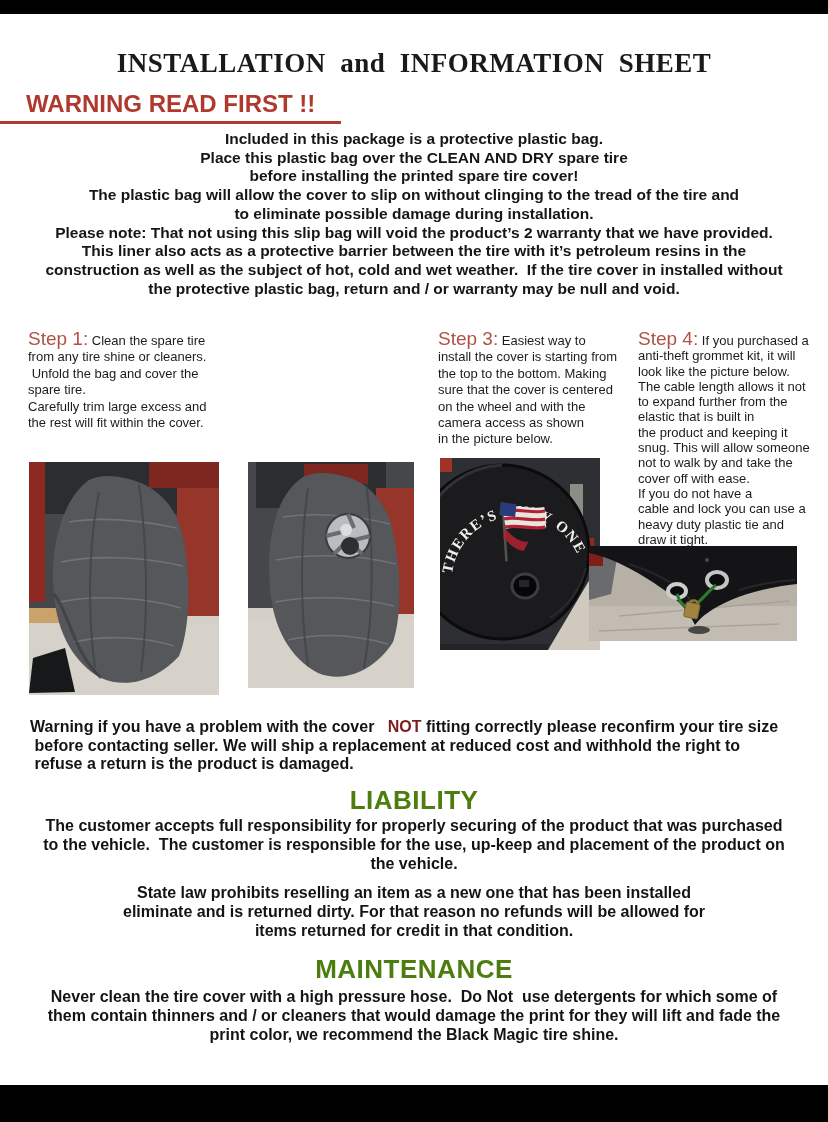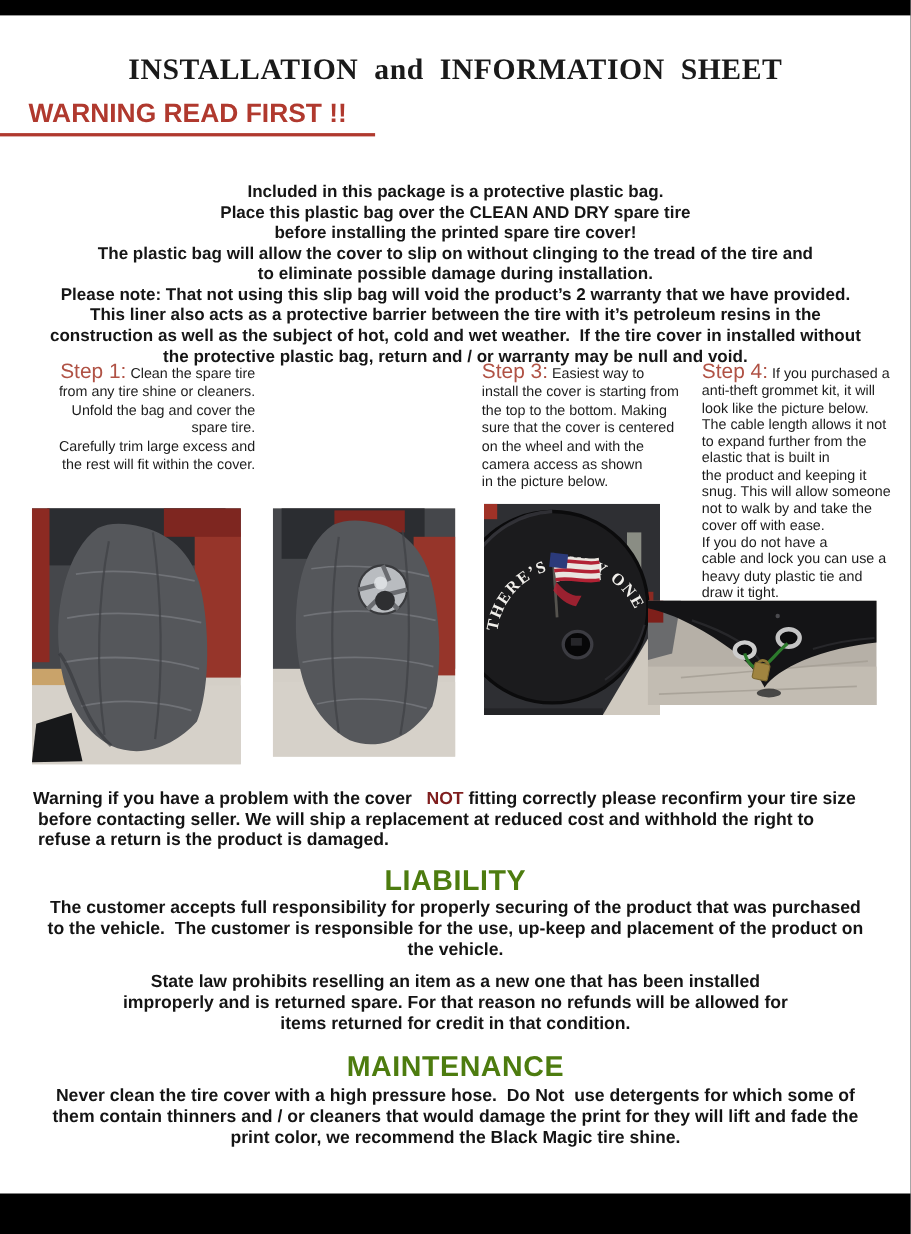--- a/index.html
+++ b/index.html
@@ -9,24 +9,24 @@
   .bar.top{top:0;height:14px;}
   .bar.bottom{top:1085px;height:37px;}
   .pre{white-space:pre-wrap;}
   .abs{position:absolute;margin:0;}
   .title{top:48px;left:0;width:828px;text-align:center;font-size:27px;font-weight:bold;
          letter-spacing:.5px;color:#1a1a1a;font-family:Liberation Serif, serif;}
   .warnhead-wrap{top:90px;left:0;width:828px;}
   .warnhead{display:inline-block;font-size:24px;font-weight:bold;color:#b0392e;
             border-bottom:3px solid #b0392e;padding:0 26px 3px;}
   .intro{top:130px;left:0;width:828px;text-align:center;font-size:15.5px;line-height:18.7px;
-         font-weight:bold;color:#161616;margin-top:36px;}
+         font-weight:bold;color:#161616;}
   .step{font-size:13px;line-height:16.4px;color:#1c1c1c;}
   .step .lbl{font-size:19px;color:#b05245;}
-  .step1{top:331px;left:28px;width:204px;text-align:right;}
+  .step1{top:331px;left:28px;width:204px;}
   .step2{top:331px;left:238px;width:208px;}
   .step3{top:331px;left:438px;width:202px;}
   .step4{top:331px;left:638px;width:186px;line-height:15.3px;}
   .photo{position:absolute;display:block;}
   .fitwarn{top:718px;left:30px;width:776px;font-size:16px;line-height:18.5px;font-weight:bold;}
   .fitwarn .not{color:#7f1d1d;}
   .sechead{left:0;width:828px;text-align:center;font-size:26px;font-weight:bold;color:#4d7c0f;letter-spacing:.5px;}
   .liab-h{top:785px;}
   .liab-p{top:816px;left:14px;width:800px;text-align:center;font-size:16px;line-height:19px;font-weight:bold;}
   .resale-p{top:883px;left:64px;width:700px;text-align:center;font-size:16px;line-height:19px;font-weight:bold;}
@@ -172,20 +172,20 @@
 
   <p class="abs fitwarn pre"><span>Warning if you have a problem with the cover   </span><span class="not">NOT</span><span> fitting correctly please reconfirm your tire size
  before contacting seller. We will ship a replacement at reduced cost and withhold the right to
  refuse a return is the product is damaged.</span></p>
 
   <h2 class="abs sechead liab-h">LIABILITY</h2>
   <p class="abs liab-p pre">The customer accepts full responsibility for properly securing of the product that was purchased
 to the vehicle.  The customer is responsible for the use, up-keep and placement of the product on
 the vehicle.</p>
   <p class="abs resale-p pre">State law prohibits reselling an item as a new one that has been installed
-improperly and is returned spare. For that reason no refunds will be allowed for
+eliminate and is returned dirty. For that reason no refunds will be allowed for
 items returned for credit in that condition.</p>
 
   <h2 class="abs sechead maint-h">MAINTENANCE</h2>
   <p class="abs maint-p pre">Never clean the tire cover with a high pressure hose.  Do Not  use detergents for which some of
 them contain thinners and / or cleaners that would damage the print for they will lift and fade the
 print color, we recommend the Black Magic tire shine.</p>
 </div>
 
 </body></html>

